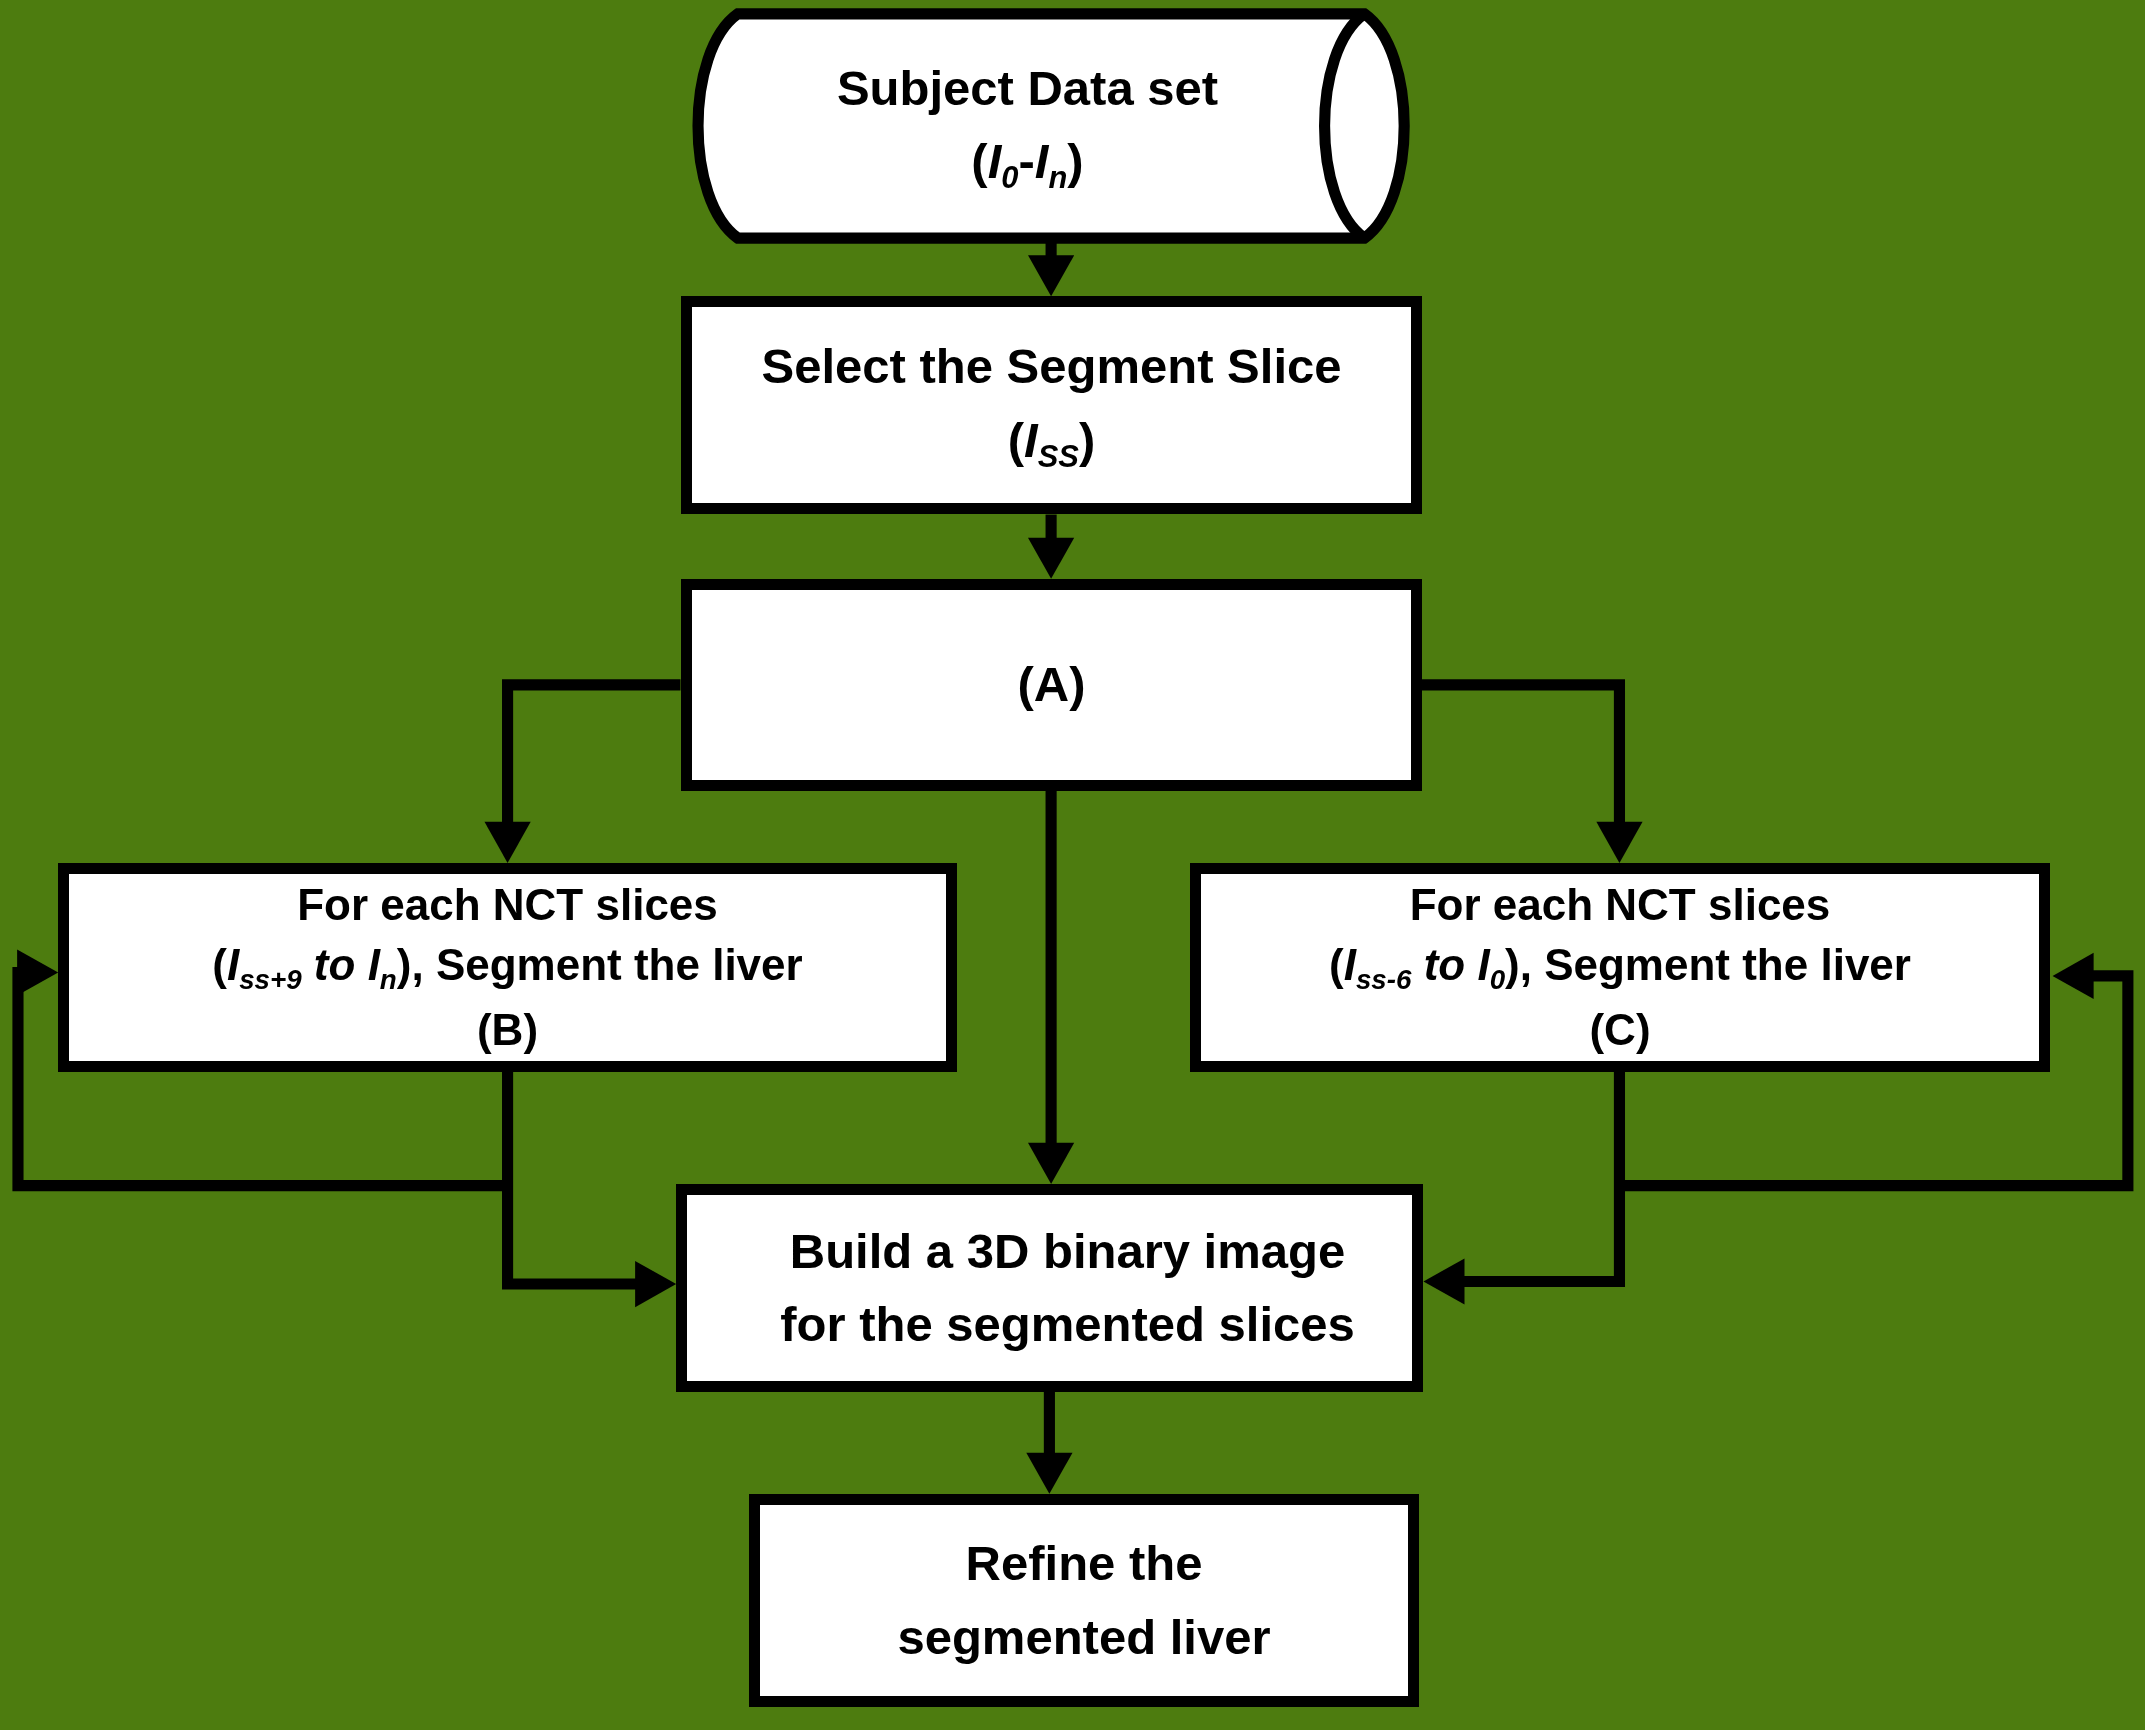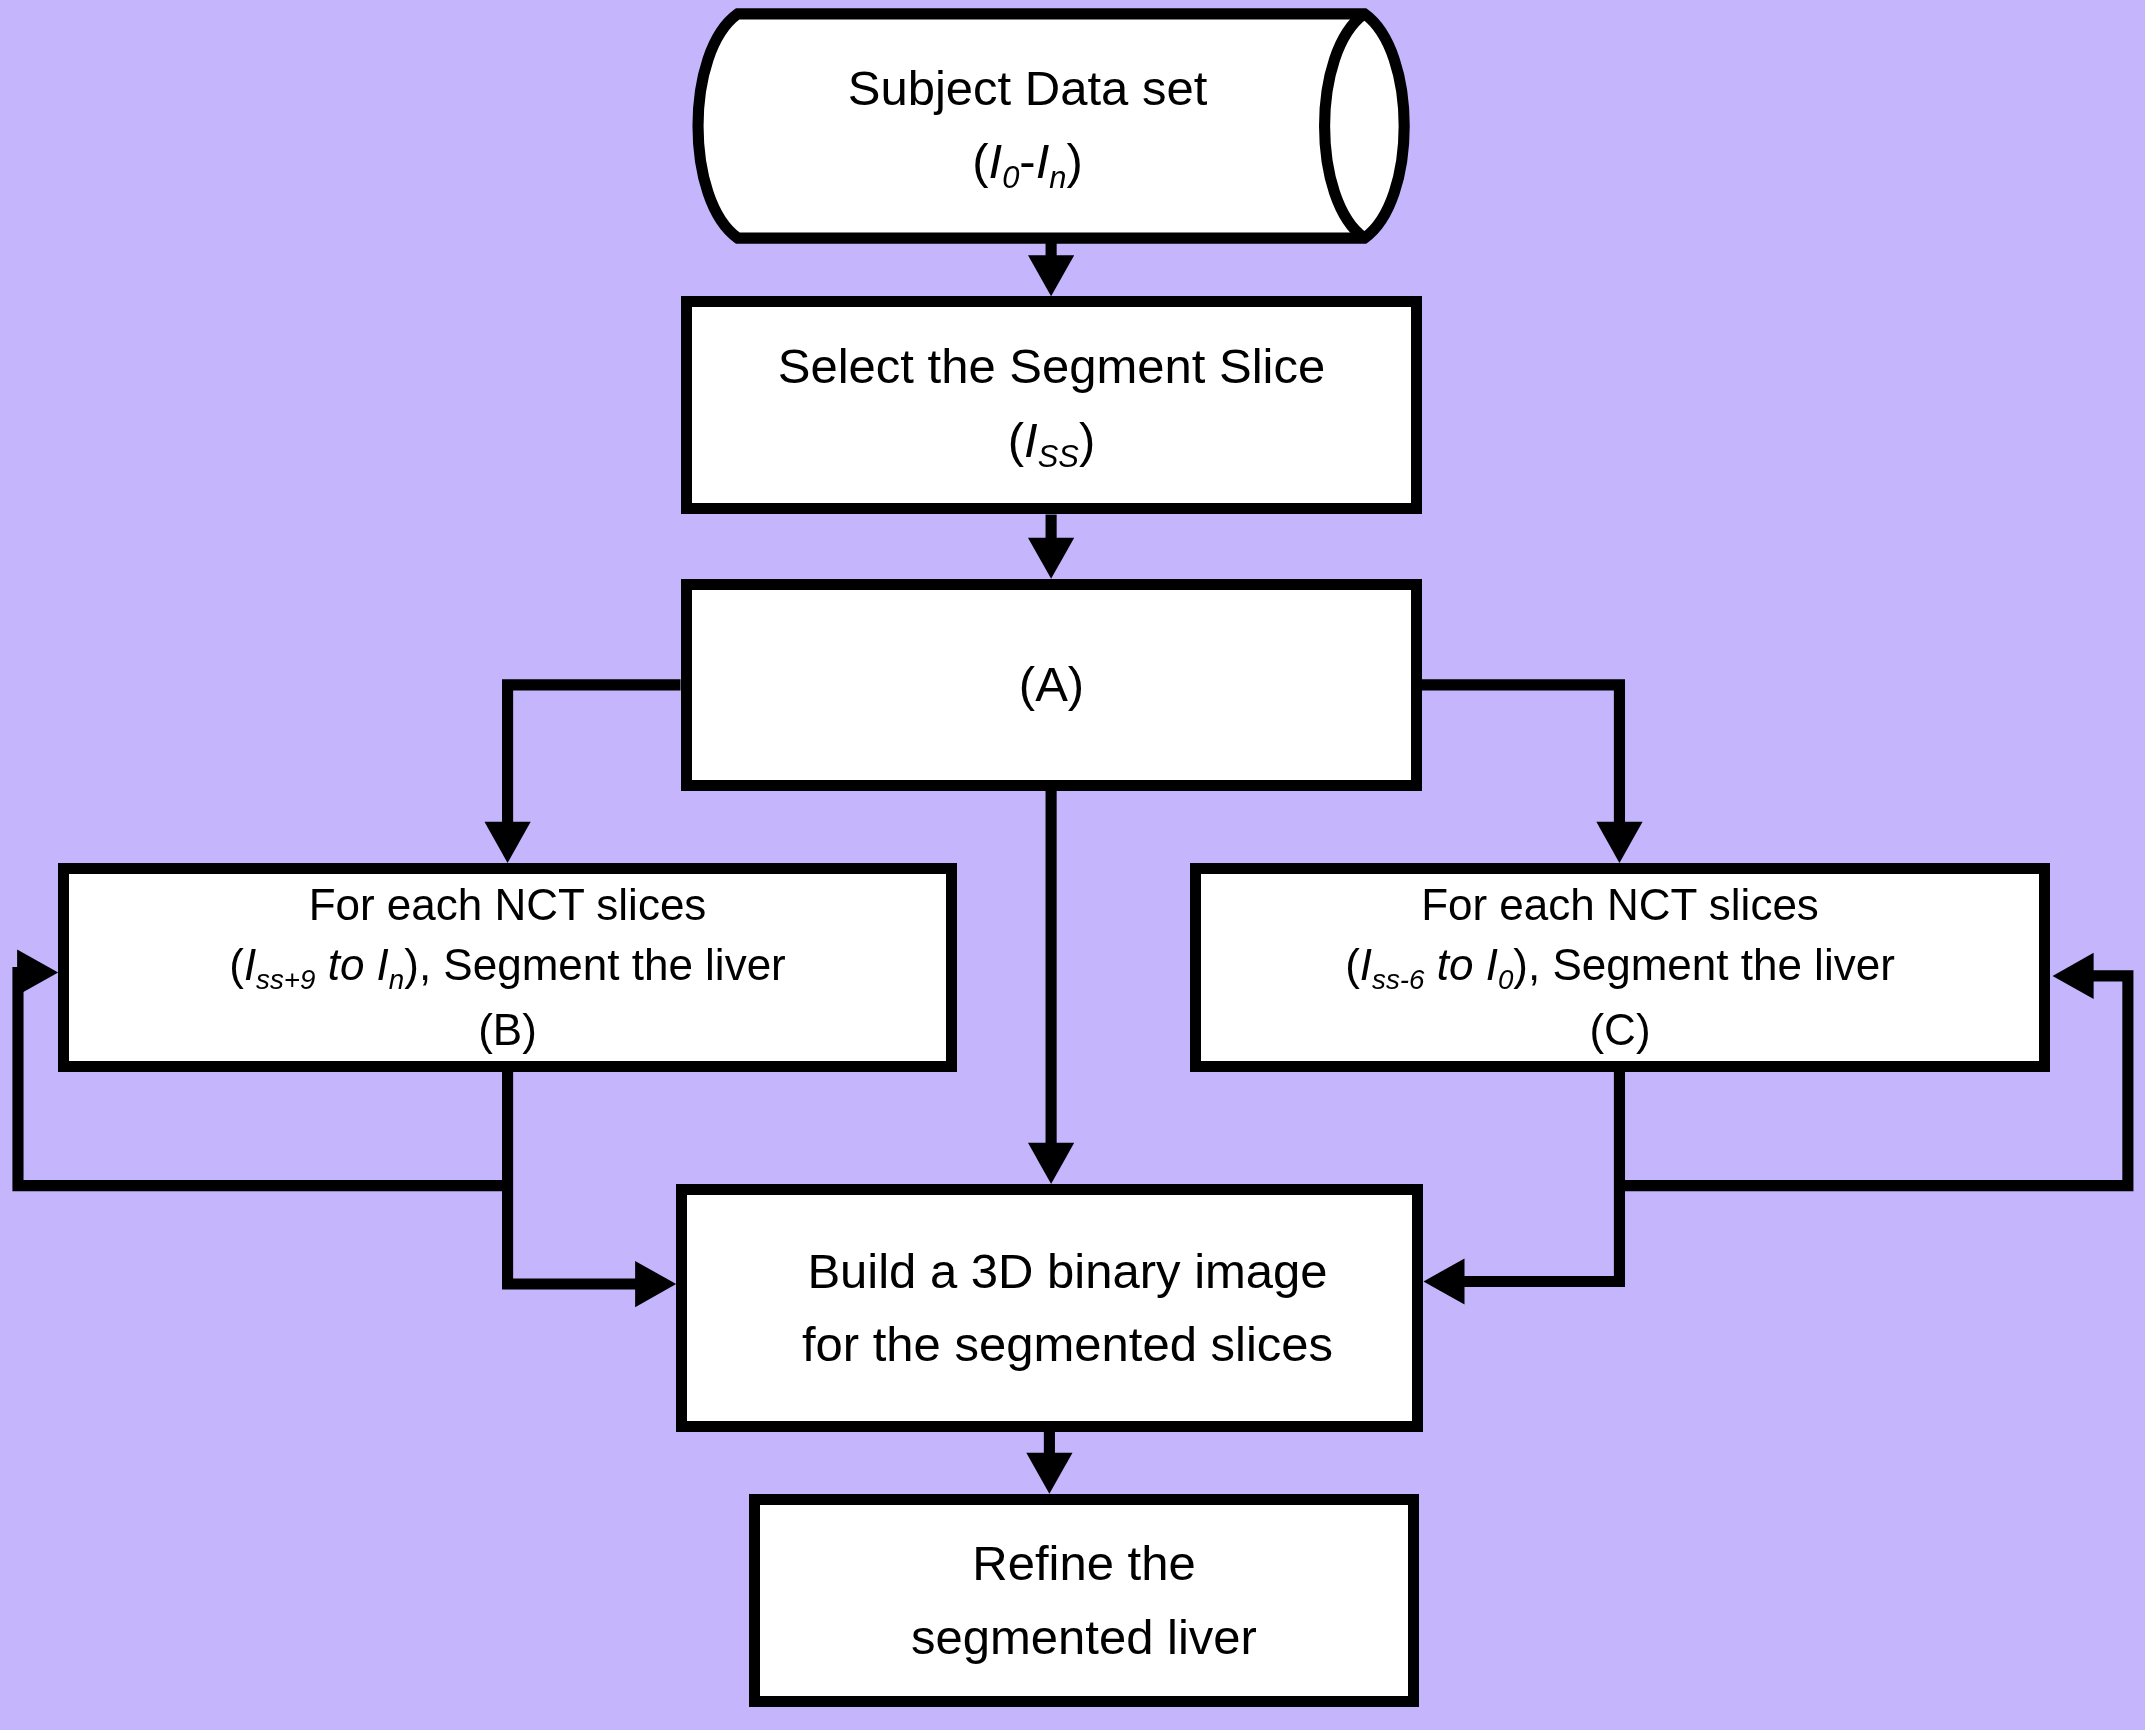--- a/index.html
+++ b/index.html
@@ -1,21 +1,21 @@
 <!DOCTYPE html>
 <html style="font-size:13.7px"><head>
 <meta charset="utf-8">
 <style>
   html,body { margin:0; padding:0; background:#ffffff; }
   .stage {
     position:relative;
     width:2145px; height:1731px;
-    background:#c4b5fd;
+    background:#4d7c0f;
     font-family:"Liberation Sans","DejaVu Sans",sans-serif;
-    font-weight:400;
+    font-weight:700;
     color:#000000;
     overflow:hidden;
   }
   .wires { position:absolute; left:0; top:0; width:2145px; height:1731px; }
   .node {
     position:absolute;
     display:flex; flex-direction:column;
     justify-content:center; align-items:center;
     text-align:center;
     font-size:49px; line-height:1.5;
@@ -91,21 +91,21 @@
       <div class="line"><span>(</span><span class="it">I</span><span class="sb">ss+9</span><span> </span><span class="it">to</span><span> </span><span class="it">I</span><span class="sb">n</span><span>), Segment the liver</span></div>
       <div class="line"><span>(B)</span></div>
     </div>
 
   <div class="node rect lines-3" style="left:1190px; top:863px; width:860px; height:209px;">
       <div class="line"><span>For each NCT slices</span></div>
       <div class="line"><span>(</span><span class="it">I</span><span class="sb">ss-6</span><span> </span><span class="it">to</span><span> </span><span class="it">I</span><span class="sb">0</span><span>), Segment the liver</span></div>
       <div class="line"><span>(C)</span></div>
     </div>
 
-  <div class="node rect" style="left:676px; top:1184px; width:747px; height:248px;padding-left:36px;">
+  <div class="node rect" style="left:676px; top:1184px; width:747px; height:208px;padding-left:36px;">
       <div class="line"><span>Build a 3D binary image</span></div>
       <div class="line"><span>for the segmented slices</span></div>
     </div>
 
   <div class="node rect" style="left:749px; top:1494px; width:670px; height:213px;">
       <div class="line"><span>Refine the</span></div>
       <div class="line"><span>segmented liver</span></div>
     </div>
 
 </div>

